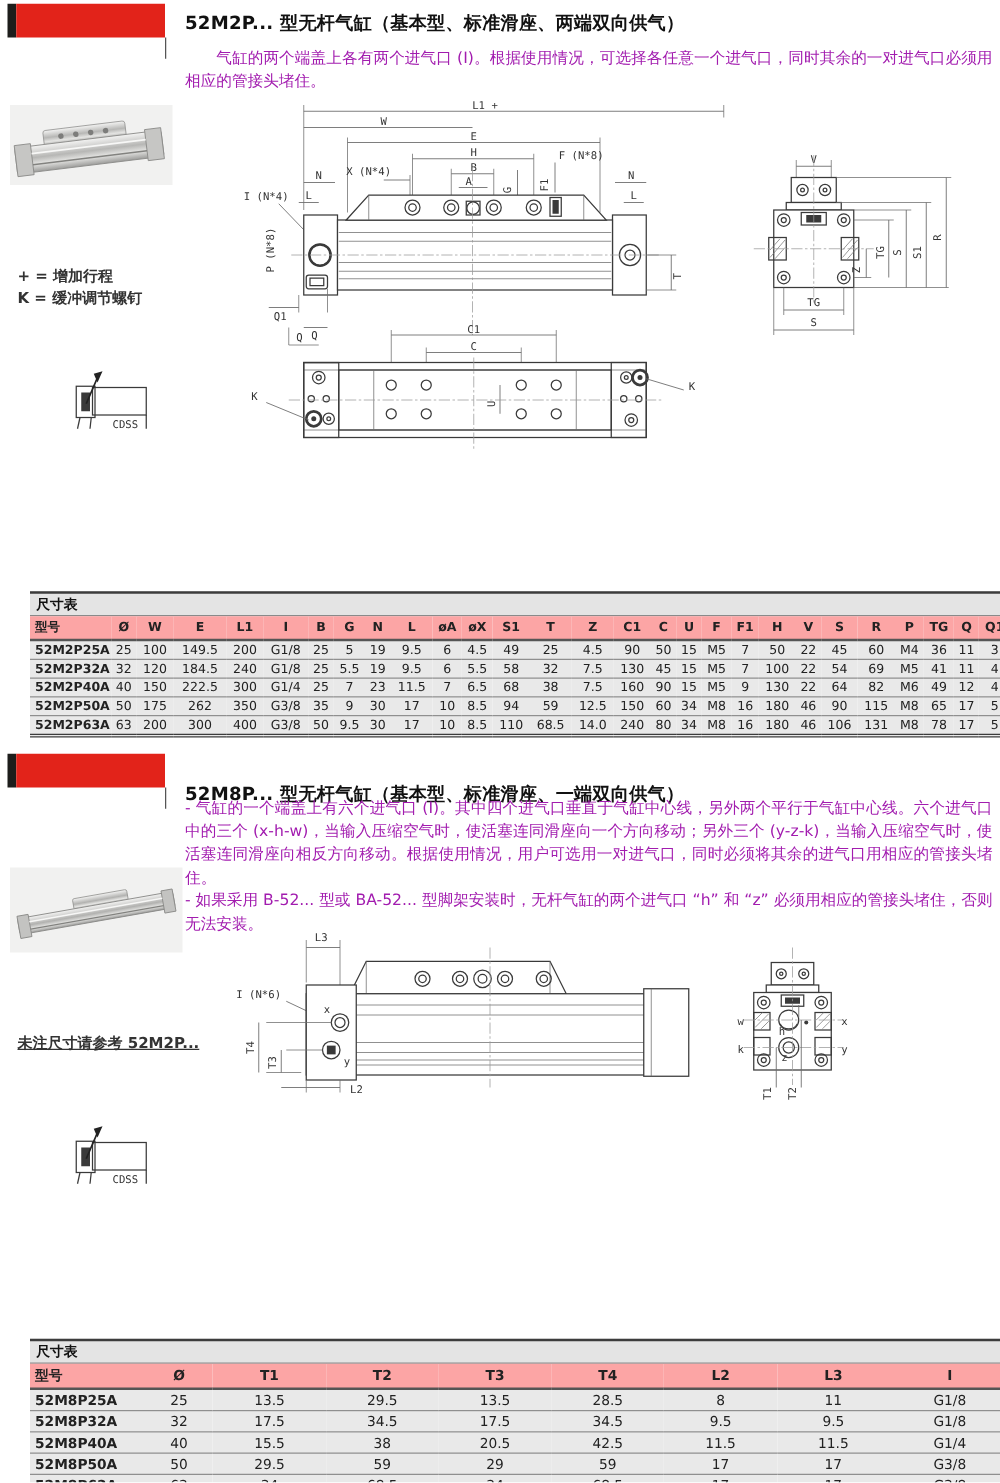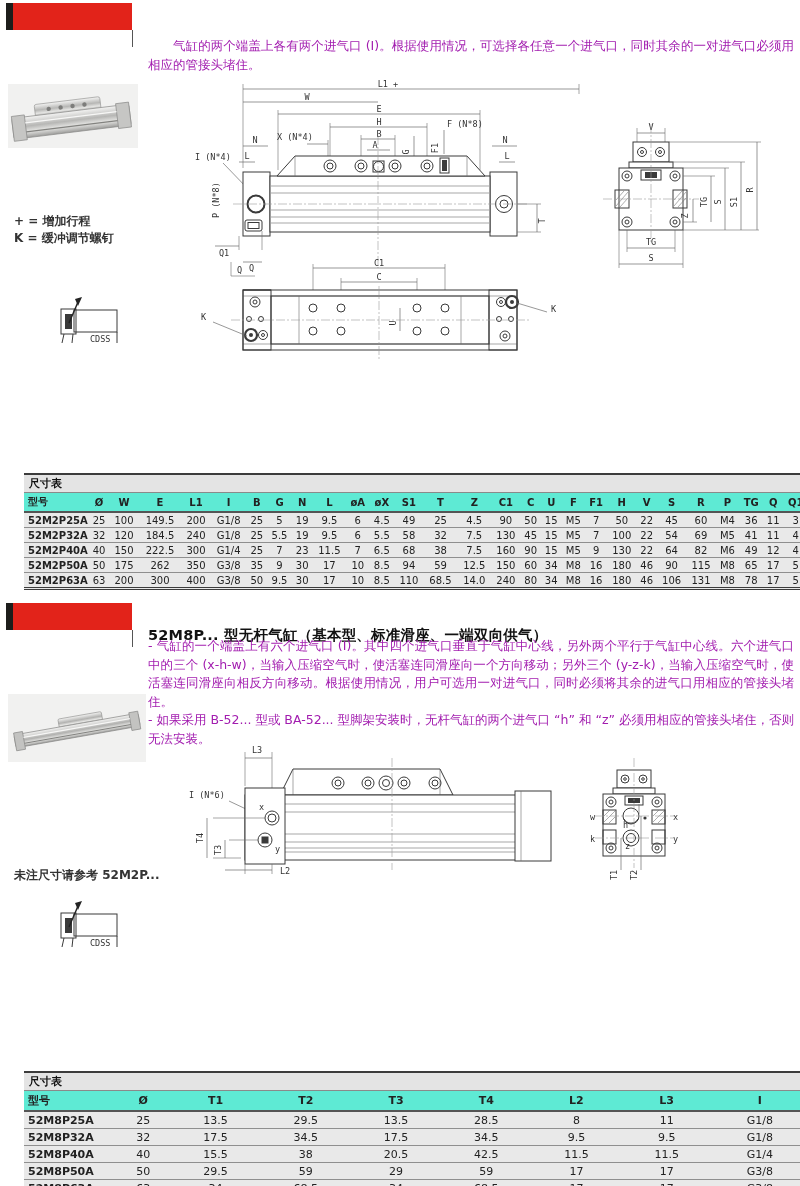--- a/index.html
+++ b/index.html
@@ -29,40 +29,41 @@
   .thin { stroke:#6b6b6b; stroke-width:0.6; fill:none; }
   .dl { stroke:#6b6b6b; stroke-width:0.7; fill:none; }
   .cl { stroke:#9a9a9a; stroke-width:0.6; fill:none; stroke-dasharray:9 2 2 2; }
   .dark { fill:#3a3a3a; stroke:none; }
   .hatch { stroke:#777; stroke-width:0.6; }
 
   
   .table-wrap { position:absolute; left:24px; width:784px; }
   .table-band { background:#e4e4e4; border-top:2px solid #3c3c3c; border-bottom:1px solid #8a8a8a; font-size:11px; font-weight:700; padding:1px 5px; color:#111; }
   table.dim { border-collapse:collapse; width:100%; border-bottom:3px double #3c3c3c; }
-  table.dim th { background:#5eead4; font-weight:700; text-align:center; padding:2px 1px; border-bottom:2px solid #555; white-space:nowrap; }
+  table.dim th { background:#fca5a5; font-weight:700; text-align:center; padding:2px 1px; border-bottom:2px solid #555; white-space:nowrap; }
   table.dim td { text-align:center; padding:1.5px 1px; border-top:1px solid #8f8f8f; background:#e9e9e9; white-space:nowrap; }
   table.dim td.model { text-align:left; font-weight:700; padding-left:4px; }
   table.dim th:first-child { text-align:left; padding-left:4px; }
   .t1 th, .t1 td { font-size:10px; }
   .t1 th:first-child { width:57px; }
   .t2 th, .t2 td { font-size:11px; }
   .t2 th:first-child { width:92px; }
 </style>
 </head>
 <body>
 
 <div class="page">
 
   <div class="red-tab" style="top:3px;">
     <div class="bar"></div>
     <div class="red"></div>
   </div>
   <div class="tab-line" style="left:132px; top:30px;"></div>
 
+  <div class="sec-title" style="top:9px;">52M2P... 型无杆气缸（基本型、标准滑座、两端双向供气）</div>
   <p class="para indent" style="top:37px;">气缸的两个端盖上各有两个进气口 (I)。根据使用情况，可选择各任意一个进气口，同时其余的一对进气口必须用相应的管接头堵住。</p>
 
   <svg class="photo" style="left:8px; top:84px;" width="130" height="64" viewBox="0 0 130 64">
     <defs>
       <linearGradient id="pg1" x1="0" y1="0" x2="0" y2="1">
         <stop offset="0" stop-color="#f4f4f3"></stop>
           <stop offset="0.45" stop-color="#b7b7b5"></stop>
           <stop offset="0.7" stop-color="#e4e4e2"></stop>
           <stop offset="1" stop-color="#9c9c9a"></stop>
       </linearGradient>
@@ -511,21 +512,21 @@
     <g transform="rotate(-10 69 36)">
       <rect x="52" y="22" width="44" height="9" rx="1.5" fill="url(#pg2)" stroke="#8d8d8b" stroke-width="0.6"></rect>
       <rect x="6" y="30" width="126" height="13" rx="2" fill="url(#pg2)" stroke="#8a8a88" stroke-width="0.7"></rect>
       <rect x="6" y="28" width="9" height="18" fill="#c3c3c1" stroke="#8a8a88" stroke-width="0.7"></rect>
       <rect x="123" y="28" width="9" height="18" fill="#c3c3c1" stroke="#8a8a88" stroke-width="0.7"></rect>
       <line x1="15" y1="34" x2="123" y2="34" stroke="#f7f7f6" stroke-width="1.2"></line>
       <line x1="15" y1="40" x2="123" y2="40" stroke="#82827f" stroke-width="1"></line>
     </g>
   </svg>
 
-  <div class="side-note" style="top:867px;">未注尺寸请参考 52M2P...</div>
+  <div class="side-note" style="top:826px;text-decoration:underline;">未注尺寸请参考 52M2P...</div>
 
   <svg style="left:45px; top:900px;" width="98" height="50" viewBox="0 0 98 50">
     <rect x="16" y="13" width="15" height="25" class="of"></rect>
     <rect x="20" y="18" width="7" height="15" class="dark"></rect>
     <rect x="29" y="14" width="43" height="22" class="of"></rect>
     <line x1="19" y1="38" x2="17" y2="47" class="of"></line>
       <line x1="28" y1="38" x2="27" y2="47" class="of"></line>
     <line x1="72" y1="36" x2="72" y2="47" class="of"></line>
     <line x1="24" y1="27" x2="33" y2="6" stroke="#222" stroke-width="1.4"></line>
     <polygon points="30,3 37,1 33,10" fill="#222"></polygon>

